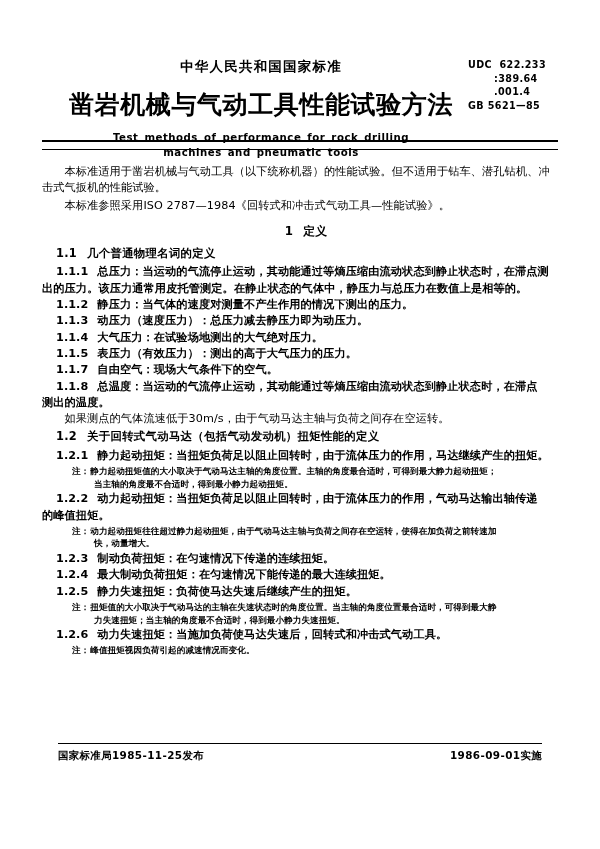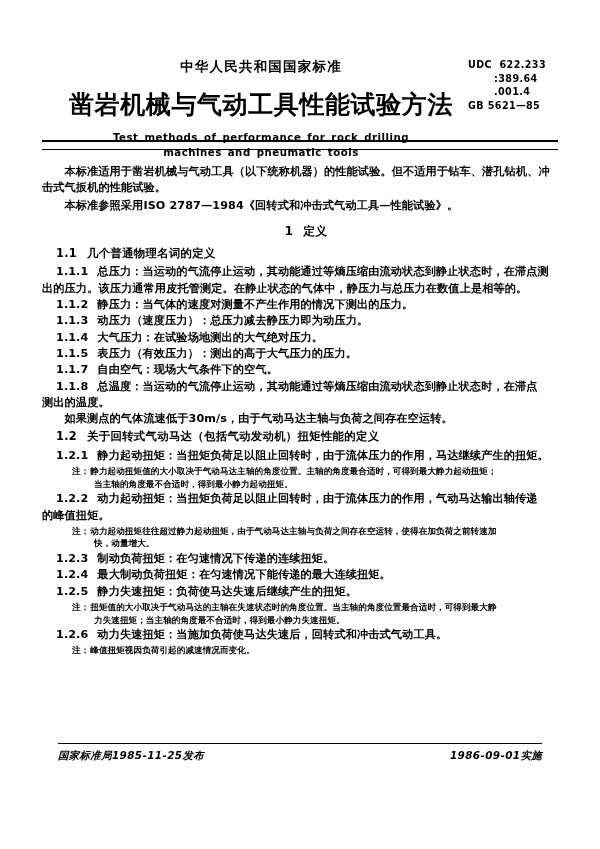--- a/index.html
+++ b/index.html
@@ -87,21 +87,21 @@
 
   
   .body-area {
     margin-top: 14px;
     font-size: 11.2px;
     line-height: 16.3px;
   }
   .para {
     text-indent: 2em;
     margin: 0 0 1px 0;
-    font-weight: bold;
+    font-weight: normal;
     letter-spacing: 0.1px;
   }
 
   h2.sec {
     font-size: 11.8px;
     font-weight: bold;
     margin: 9px 0 6px 12px;
     letter-spacing: 0.3px;
     text-align: center;
   }
@@ -160,21 +160,21 @@
     margin-bottom: 5px;
   }
   .footer-row {
     display: flex;
     justify-content: space-between;
     align-items: baseline;
     font-size: 10.4px;
     font-weight: bold;
     letter-spacing: 0.4px;
   }
-  .footer-left, .footer-right { white-space: pre; font-style: italic; }
+  .footer-left, .footer-right { white-space: pre; }
 </style>
 </head>
 <body>
 
 <div class="page">
 
   <div class="header">
     <div class="nation-line">中华人民共和国国家标准</div>
     <div class="main-title">凿岩机械与气动工具性能试验方法</div>
     <div class="en-title">

